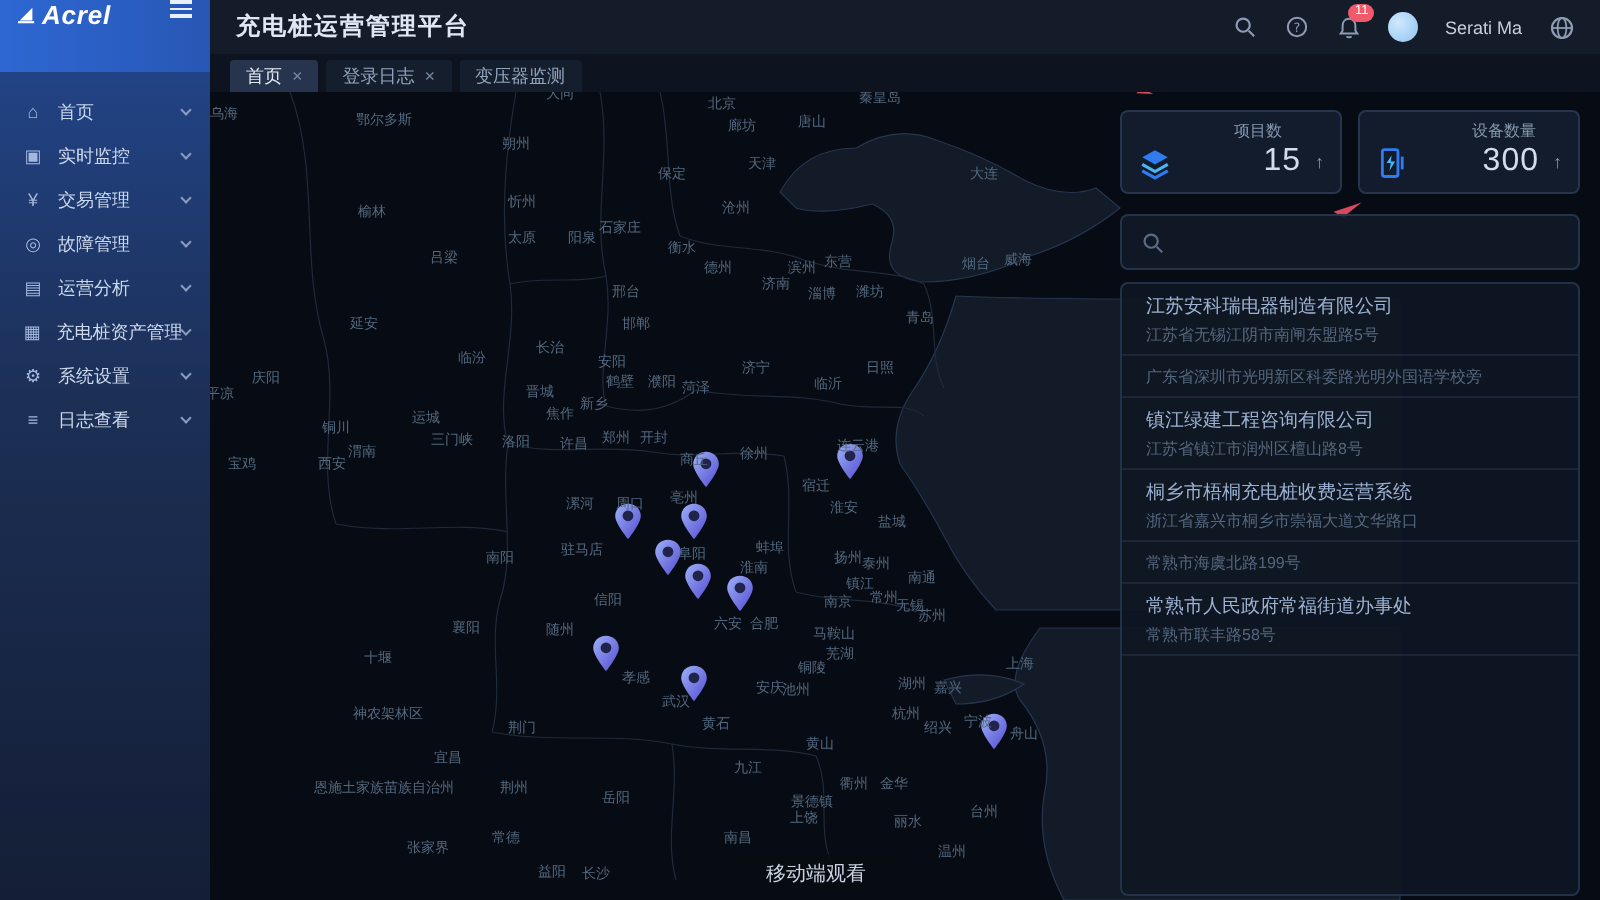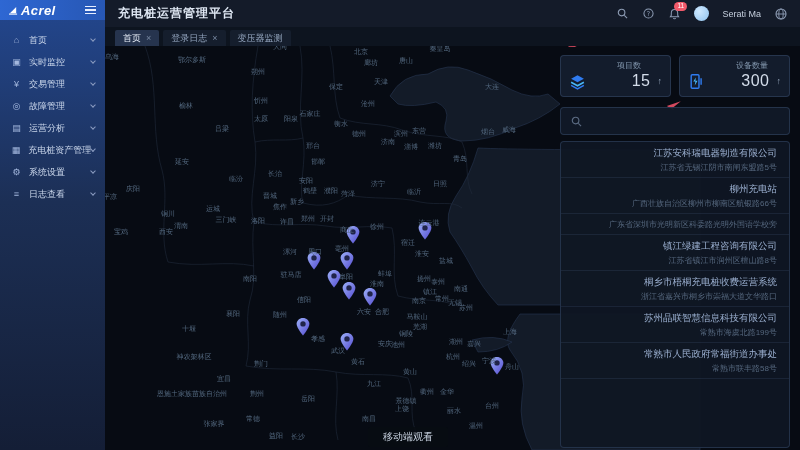--- a/index.html
+++ b/index.html
@@ -3,22 +3,22 @@
 <meta charset="utf-8">
 <style>
   *{margin:0;padding:0;box-sizing:border-box;}
   html,body{width:800px;height:450px;overflow:hidden;background:#060a12;}
   body{font-family:"Liberation Sans","DejaVu Sans",sans-serif;}
   .app{width:800px;height:450px;display:flex;}
 
   
   .sidebar{width:105px;flex:none;display:flex;flex-direction:column;
     background:linear-gradient(180deg,#23478f 0%,#1c2f55 45%,#141e36 100%);}
-  .logo-band{height:20px;flex:none;background:linear-gradient(90deg,#2e67d3,#2757b4);
-    display:flex;align-items:center;padding:0 9px;}
+  .logo-band{height:36px;flex:none;background:linear-gradient(90deg,#2e67d3,#2757b4);
+    display:flex;align-items:flex-start;padding:0 9px;}
   .logo{color:#fff;font-size:13px;font-weight:bold;font-style:italic;letter-spacing:.4px;display:flex;align-items:center;gap:3px;}
   .logo-mark{width:9px;height:9px;display:inline-block;}
   .hamburger{margin-left:auto;display:flex;flex-direction:column;gap:2px;cursor:pointer;}
   .hamburger i{display:block;width:11px;height:1.5px;background:#e8efff;}
   .menu{padding-top:9px;}
   .side-item{height:22px;display:flex;align-items:center;padding:0 10px;color:#ccd8ec;font-size:9px;cursor:pointer;}
   .s-icon{width:13px;margin-right:6px;color:#a4b8de;font-size:9px;text-align:center;font-style:normal;}
   .s-label{white-space:nowrap;}
   .chev{width:4px;height:4px;border-right:1px solid #8b9cc0;border-bottom:1px solid #8b9cc0;
     transform:rotate(45deg);margin-left:auto;margin-top:-2px;}
@@ -58,21 +58,21 @@
   .stat-body{display:flex;align-items:center;flex:1;}
   .stat-icon{width:17px;height:17px;}
   .stat-value{margin-left:auto;font-size:16px;color:#d3dce9;letter-spacing:.5px;}
   .stat-trend{font-size:9px;color:#8fa0b5;margin-left:7px;}
   .search-card{margin-top:10px;height:28px;flex:none;background:rgba(17,26,40,.93);
     border:1px solid rgba(62,84,120,.45);border-radius:4px;display:flex;align-items:center;padding:0 10px;}
   .search-card input{flex:1;background:transparent;border:none;outline:none;color:#c0cbd9;font-size:9px;
     font-family:"Liberation Sans","DejaVu Sans",sans-serif;}
   .search-card input::placeholder{color:#4b5c74;}
   .list-card{margin-top:6px;flex:1;background:rgba(15,23,36,.93);border:1px solid rgba(62,84,120,.45);
-    border-radius:4px;overflow:hidden;text-align:right;}
+    border-radius:4px;overflow:hidden;}
   .proj{padding:5px 12px 4px;border-bottom:1px solid rgba(56,74,104,.3);cursor:pointer;}
   .p-name{font-size:9.5px;color:#9db2d3;margin-bottom:2px;white-space:nowrap;overflow:hidden;}
   .p-addr{font-size:8px;color:#55677e;white-space:nowrap;overflow:hidden;}
 </style>
 </head>
 <body>
 
 <div class="app">
 
   <aside class="sidebar">
@@ -425,36 +425,31 @@
             <path d="M8 8 L11 11" stroke="#5c6c84" stroke-width="1.2"></path>
           </svg>
         </div>
 
         <div class="list-card" id="project-list">
             <div class="proj">
               <div class="p-name">江苏安科瑞电器制造有限公司</div>
               <div class="p-addr">江苏省无锡江阴市南闸东盟路5号</div>
             </div>
             <div class="proj">
-              <div class="p-name">柳州充电站</div>
-              <div class="p-addr">广西壮族自治区柳州市柳南区航银路66号</div>
-            </div>
-            <div class="proj">
               <div class="p-addr">广东省深圳市光明新区科委路光明外国语学校旁</div>
             </div>
             <div class="proj">
               <div class="p-name">镇江绿建工程咨询有限公司</div>
               <div class="p-addr">江苏省镇江市润州区檀山路8号</div>
             </div>
             <div class="proj">
               <div class="p-name">桐乡市梧桐充电桩收费运营系统</div>
               <div class="p-addr">浙江省嘉兴市桐乡市崇福大道文华路口</div>
             </div>
             <div class="proj">
-              <div class="p-name">苏州晶联智慧信息科技有限公司</div>
               <div class="p-addr">常熟市海虞北路199号</div>
             </div>
             <div class="proj">
               <div class="p-name">常熟市人民政府常福街道办事处</div>
               <div class="p-addr">常熟市联丰路58号</div>
             </div>
           </div>
       </div>
 
     </div>

